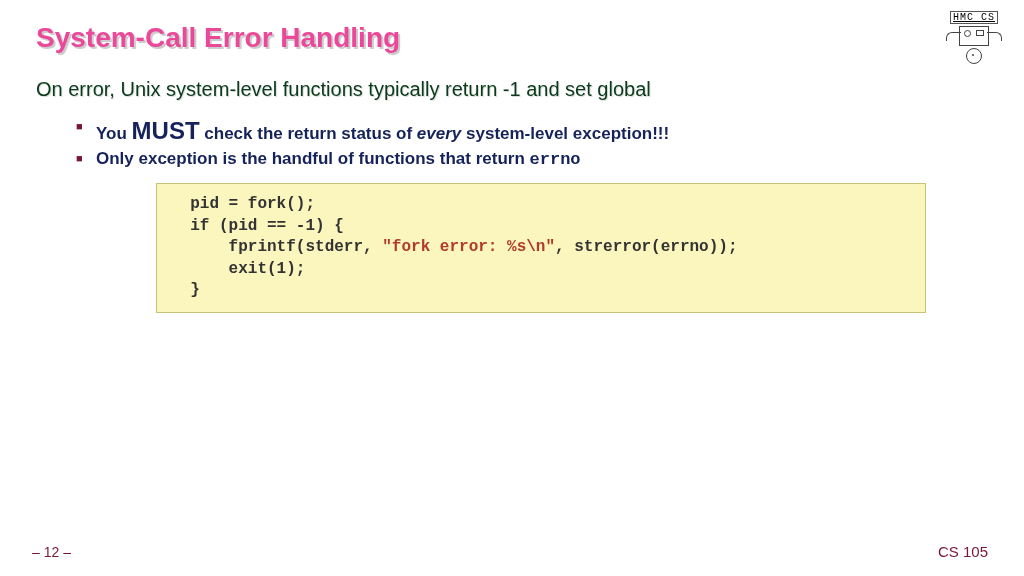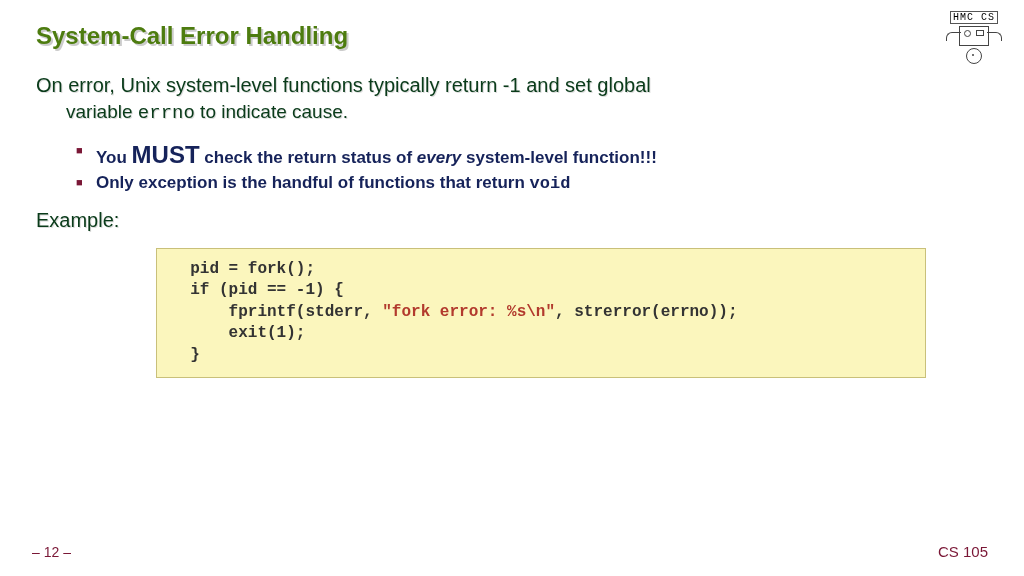--- a/index.html
+++ b/index.html
@@ -6,22 +6,22 @@
   body {
     width:1024px; height:576px;
     background:#fff;
     font-family: Arial, Helvetica, sans-serif;
     position:relative; box-sizing:border-box;
     overflow:hidden;
   }
   .slide { padding:22px 36px 0 36px; }
 
   .title {
-    font-size:24px; font-weight:bold;
-    color:#4d7c0f;
+    font-size:28px; font-weight:bold;
+    color:#ec4899;
     text-shadow: 2px 2px 0 #ccc;
     margin:0 0 22px 0;
   }
 
   .para { color:#0a3b1a; font-weight:normal; font-size:20px;
           text-shadow: 1px 1px 0 #ddd; margin:0 0 14px 0; line-height:1.35; }
   .para .indent { display:block; padding-left:30px; font-size:19px; }
   .mono { font-family:"Courier New",monospace; }
 
   .bullets { margin:0 0 14px 40px; padding:0; list-style:none; }
@@ -37,21 +37,21 @@
     background:#fbf6bd; border:1px solid #c9c07a;
     padding:10px 14px;
     font-family:"Courier New",monospace; font-weight:bold;
     font-size:16px; color:#333; white-space:pre; line-height:1.35;
   }
   .str { color:#b23a2d; }
 
   .logo { position:absolute; top:6px; right:14px; width:72px; text-align:center; }
   .logo-label { font-family:"Courier New",monospace; font-size:10px;
                 border:1px solid #555; display:inline-block; padding:0 2px;
-                letter-spacing:1px; }
+                letter-spacing:1px;text-decoration:underline; }
   .logo-box { width:28px; height:18px; border:1.5px solid #444; margin:2px auto 0;
               position:relative; }
   .logo-box::before { content:""; position:absolute; left:4px; top:3px;
                       width:5px; height:5px; border:1px solid #444; border-radius:50%; }
   .logo-box::after  { content:""; position:absolute; right:4px; top:3px;
                       width:6px; height:4px; border:1px solid #444; }
   .logo-arm-l { position:absolute; left:-14px; top:5px; width:14px; height:8px;
                 border-top:1.5px solid #444; border-left:1.5px solid #444;
                 border-radius:6px 0 0 0; }
   .logo-arm-r { position:absolute; right:-14px; top:5px; width:14px; height:8px;
@@ -75,36 +75,32 @@
       <span class="logo-arm-r"></span>
   </div>
   <div class="logo-wheel"></div>
 </div>
 
 <div class="slide">
   <h1 class="title">System-Call Error Handling</h1>
 
   <p class="para">
     <span>On error, Unix system-level functions typically return -1 and set global</span>
-    <span class="indent">
-      <span>variable </span><span class="mono">errno</span><span> to indicate cause.</span>
-    </span>
   </p>
 
 
   <ul class="bullets">
     <li>
-      <span>You </span><span class="big">MUST</span><span> check the return status of </span><span class="em">every</span><span> system-level function!!!</span>
+      <span>You </span><span class="big">MUST</span><span> check the return status of </span><span class="em">every</span><span> system-level exception!!!</span>
     </li>
     <li>
-      <span>Only exception is the handful of functions that return </span><span class="mono">void</span>
+      <span>Only exception is the handful of functions that return </span><span class="mono">errno</span>
     </li>
   </ul>
 
-  <p class="para">Example:</p>
 
   <div class="codebox"><span>  pid = fork();</span>
 <span>  if (pid == -1) {</span>
 <span>      fprintf(stderr, </span><span class="str">"fork error: %s\n"</span><span>, strerror(errno));</span>
 <span>      exit(1);</span>
 <span>  }</span></div>
 </div>
 
 <div class="foot-left">– 12 –</div>
 <div class="foot-right">CS 105</div>

